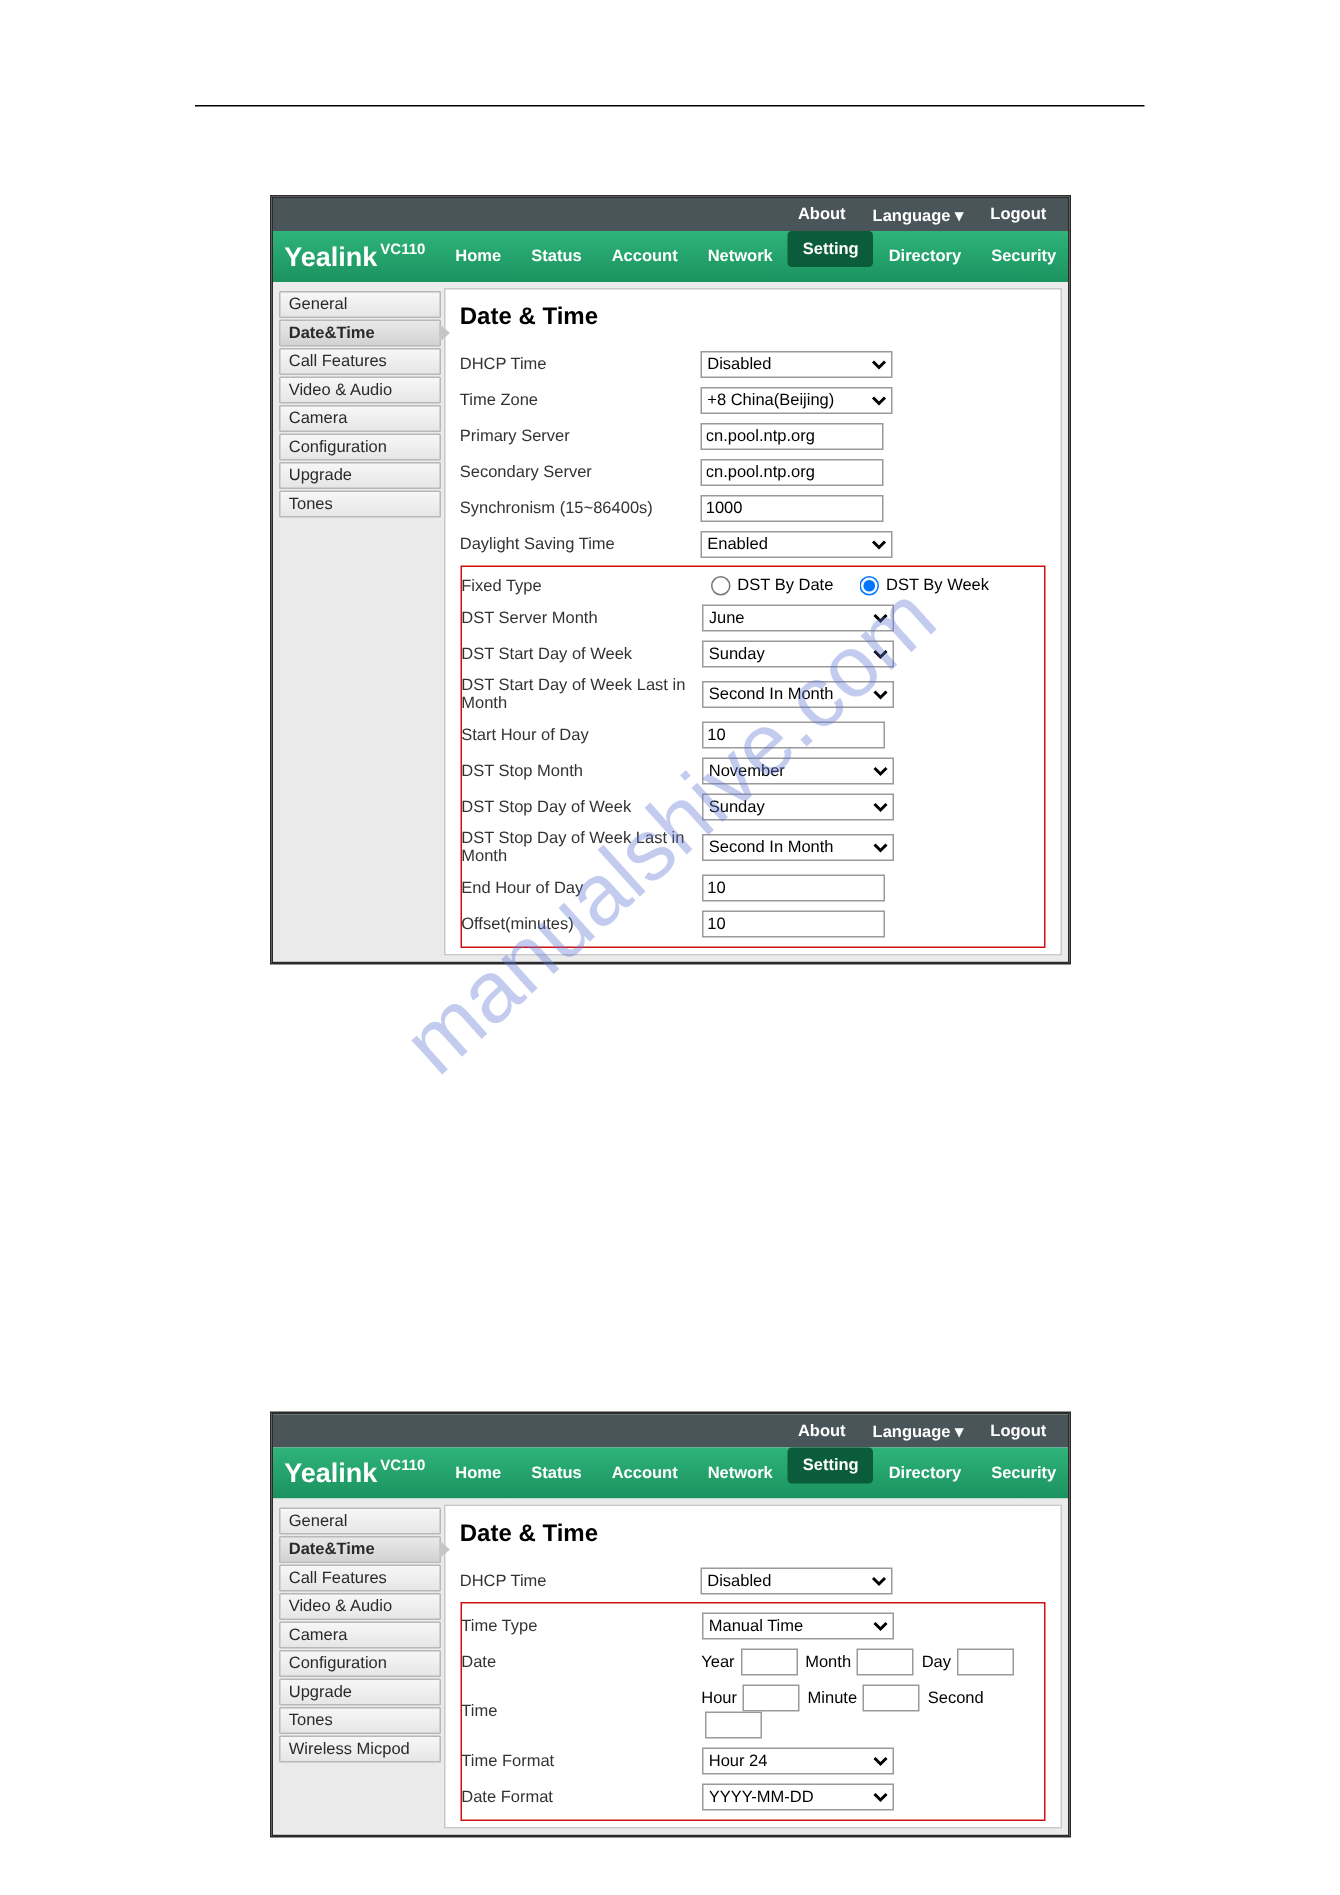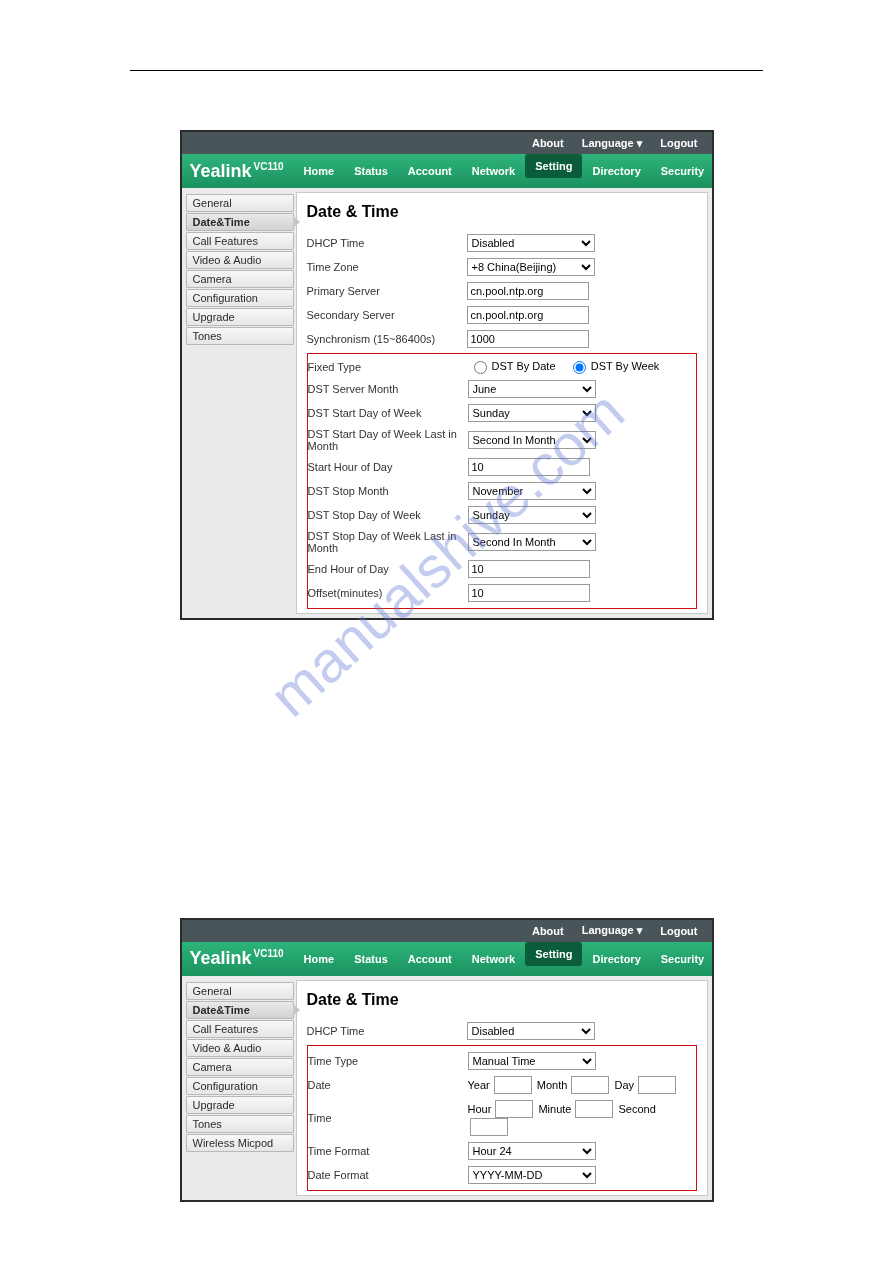--- a/index.html
+++ b/index.html
@@ -217,20 +217,24 @@
         <div class="row">
             <div class="lbl">Secondary Server</div>
           <div class="ctrl"><input type="text" value="cn.pool.ntp.org" style=""></div>
           </div>
 
         <div class="row">
             <div class="lbl">Synchronism (15~86400s)</div>
           <div class="ctrl"><input type="text" value="1000" style=""></div>
           </div>
 
+        <div class="row">
+            <div class="lbl">Daylight Saving Time</div>
+          <div class="ctrl"><select><option>Enabled</option></select></div>
+          </div>
 
         <div class="boxed">
           <div class="row">
               <div class="lbl">Fixed Type</div>
             <div class="ctrl radio-g">
               <label><input type="radio" name="ft" style=""> <span>DST By Date</span></label>
               <label><input type="radio" name="ft" checked="" style=""> <span>DST By Week</span></label>
             </div>
             </div>
 

